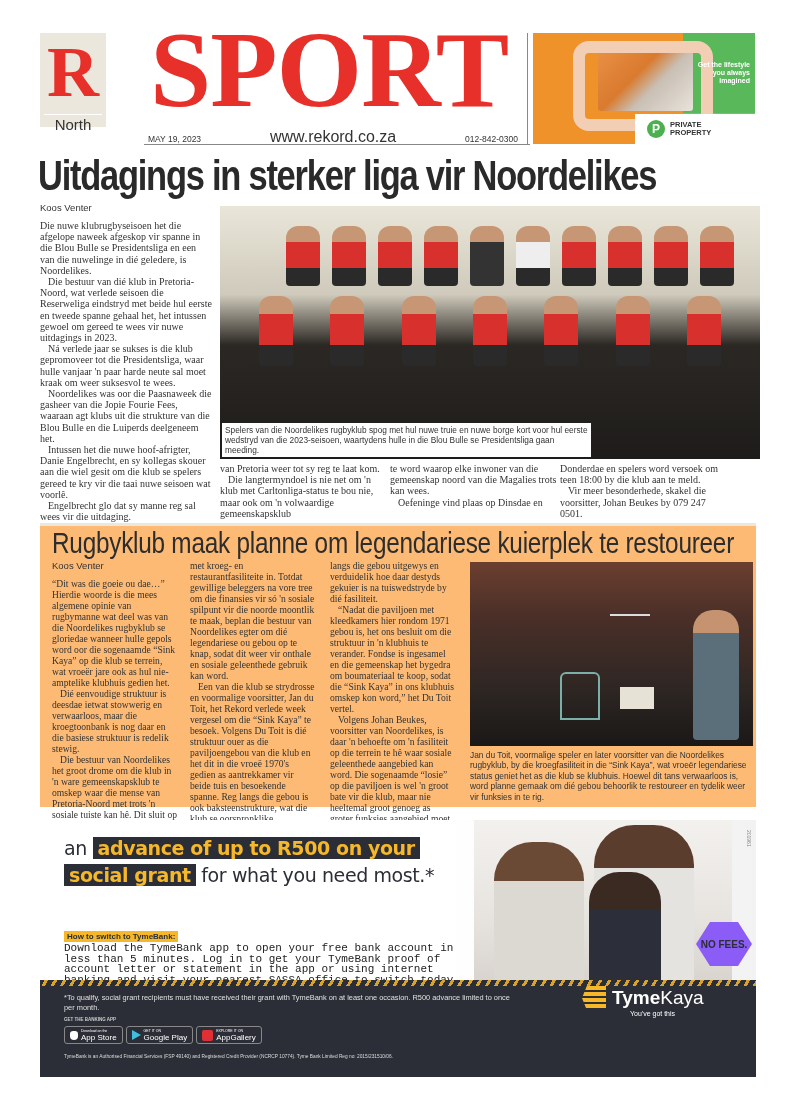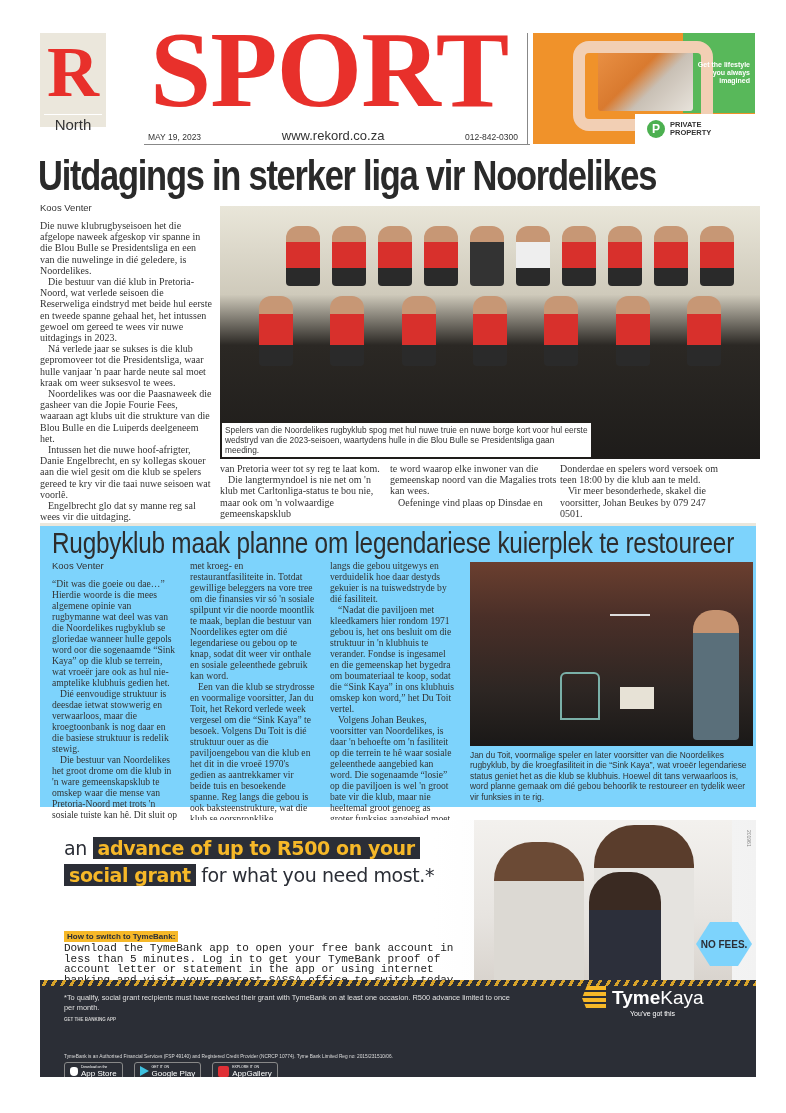--- a/index.html
+++ b/index.html
@@ -8,21 +8,21 @@
 
   .abs { position: absolute; }
 
   
   .mast-left { left: 40px; top: 33px; width: 66px; height: 94px; background: #ebe7dc; }
   .mast-r { position: absolute; left: 0; top: 0; width: 66px; text-align: center; font-family: "Liberation Serif", serif; font-weight: bold; color: #e8302b; font-size: 72px; line-height: 78px; }
   .mast-rule { position: absolute; left: 4px; right: 4px; top: 81px; height: 1px; background: #fff; }
   .mast-north { position: absolute; left: 0; width: 66px; top: 84px; text-align: center; font-family: "Liberation Sans", sans-serif; font-size: 15px; color: #333; line-height: 16px; }
   .mast-sport { left: 150px; top: 20px; font-family: "Liberation Serif", serif; font-weight: bold; color: #e8302b; font-size: 108px; line-height: 100px; letter-spacing: -1px; transform: scaleX(1.02); transform-origin: left; }
   .mast-info { left: 148px; top: 128px; width: 370px; display: flex; justify-content: space-between; align-items: baseline; font-family: "Liberation Sans", sans-serif; font-size: 8.5px; color: #333; }
-  .mast-info .url { font-size: 13px; }
+  .mast-info .url { font-size: 16px; }
   .mast-underline { left: 144px; top: 144px; width: 386px; height: 1px; background: #888; }
   .mast-vrule { left: 527px; top: 33px; width: 1px; height: 111px; background: #888; }
 
   
   .ad-top { left: 533px; top: 33px; width: 222px; height: 111px; background: #f0922a; overflow: hidden; }
   .ad-top .green { position: absolute; right: 0; top: 0; width: 72px; height: 80px; background: #58b85a; }
   .ad-top .photo { position: absolute; left: 65px; top: 18px; width: 95px; height: 60px; background: linear-gradient(135deg, #e99044 0%, #d97a2f 40%, #c9c0b5 60%, #e8e3db 100%); border-radius: 3px; }
   .ad-top .hand { position: absolute; left: 40px; top: 8px; width: 140px; height: 90px; border: 12px solid #f2cfb4; border-radius: 16px; }
   .ad-top .tag { position: absolute; right: 5px; top: 28px; width: 62px; text-align: right; font-family: "Liberation Sans", sans-serif; font-size: 7px; font-weight: bold; color: #fff; line-height: 8px; }
   .ad-top .brand { position: absolute; right: 0; bottom: 0; width: 120px; height: 30px; background: #fff; display: flex; align-items: center; padding-left: 12px; gap: 5px; }
@@ -45,21 +45,21 @@
   .team-photo .row { position: absolute; left: 60px; right: 20px; display: flex; justify-content: space-around; }
   .player { width: 34px; height: 60px; background: linear-gradient(180deg, #c79775 0 26%, #d8302c 26% 70%, #2a2a2a 70%); border-radius: 12px 12px 4px 4px; }
   .caption-box { position: absolute; left: 2px; bottom: 2px; width: 369px; background: #fff; padding: 2px 3px; font-family: "Liberation Sans", sans-serif; font-size: 8.3px; line-height: 10px; color: #333; }
 
   .row-cols { top: 463px; left: 220px; width: 540px; display: flex; }
   .row-cols .body-text { width: 170px; }
 
   .rule-beige { left: 40px; top: 523px; width: 716px; height: 3px; background: #ebe7dc; }
 
   
-  .story2 { left: 40px; top: 526px; width: 716px; height: 281px; background: #7dd3fc; }
+  .story2 { left: 40px; top: 526px; width: 716px; height: 281px; background: #fdba74; }
   .h2 { position: absolute; left: 12px; top: 0px; font-family: "Liberation Sans", sans-serif; font-size: 29px; line-height: 34px; color: #2d2d2d; white-space: nowrap; transform: scaleX(0.84); transform-origin: left; letter-spacing: -0.3px; }
   .s2col { position: absolute; top: 34px; width: 125px; }
   .s2col .body-text { font-size: 9.6px; line-height: 11px; }
   .clubhouse-photo { position: absolute; left: 430px; top: 36px; width: 283px; height: 184px; background: linear-gradient(180deg, #6b3f2f 0%, #4a2f28 30%, #2d2623 70%, #1a1817 100%); overflow: hidden; }
   .clubhouse-photo .man { position: absolute; right: 14px; top: 48px; width: 46px; height: 130px; background: linear-gradient(180deg, #c69370 0 18%, #5a6f7a 18% 100%); border-radius: 20px 20px 4px 4px; }
   .clubhouse-photo .chair { position: absolute; left: 90px; top: 110px; width: 40px; height: 48px; border: 2px solid #7ab0a8; border-radius: 6px 6px 0 0; }
   .clubhouse-photo .box { position: absolute; left: 150px; top: 125px; width: 34px; height: 22px; background: #e7e2d6; }
   .clubhouse-photo .light { position: absolute; left: 140px; top: 52px; width: 40px; height: 12px; border-top: 2px solid #ddd; }
   .clubhouse-caption { position: absolute; left: 430px; top: 224px; width: 283px; font-family: "Liberation Sans", sans-serif; font-size: 8.4px; line-height: 10.4px; color: #333; }
 
@@ -67,27 +67,27 @@
   .tyme { left: 40px; top: 820px; width: 716px; height: 257px; background: #fff; overflow: hidden; }
   .tyme .bgfade { position: absolute; left: 0; top: 0; width: 716px; height: 160px; background: linear-gradient(90deg, #ffffff 55%, #f2f2f2 100%); }
   .tyme .headline { position: absolute; left: 24px; top: 15px; font-family: "DejaVu Sans", sans-serif; font-size: 19px; line-height: 27px; color: #2b2e36; letter-spacing: -0.4px; }
   .tyme .hl { background: #2b2e36; color: #f6b828; padding: 0 5px; font-weight: bold; }
   .tyme .howto { position: absolute; left: 24px; top: 111px; background: #f6b828; font-family: "Liberation Sans", sans-serif; font-size: 8px; font-weight: bold; color: #2b2e36; padding: 1px 3px; }
   .tyme .steps { position: absolute; left: 24px; top: 123px; width: 400px; font-family: Liberation Mono, monospace; font-size: 11px; line-height: 10.5px; color: #222; }
   .tyme .family { position: absolute; left: 434px; top: 0; width: 258px; height: 160px; background: linear-gradient(180deg, #f3f1ee 0%, #e7e4e0 60%, #d9d4ce 100%); }
   .tyme .fam-p1 { position: absolute; left: 20px; top: 22px; width: 90px; height: 138px; background: linear-gradient(180deg, #6b4a35 0 28%, #dcd9d3 28%); border-radius: 38px 38px 0 0; }
   .tyme .fam-p2 { position: absolute; left: 120px; top: 5px; width: 100px; height: 155px; background: linear-gradient(180deg, #5a3d2c 0 28%, #e5e3df 28%); border-radius: 40px 40px 0 0; }
   .tyme .fam-p3 { position: absolute; left: 115px; top: 52px; width: 72px; height: 108px; background: linear-gradient(180deg, #3a2a22 0 35%, #2c2f3a 35%); border-radius: 30px 30px 0 0; }
-  .tyme .nofees { position: absolute; left: 656px; top: 102px; width: 56px; height: 44px; background: #7dd3fc; clip-path: polygon(25% 0, 75% 0, 100% 50%, 75% 100%, 25% 100%, 0 50%); font-family: "Liberation Sans", sans-serif; font-weight: bold; font-size: 10px; color: #2b2e36; display: flex; align-items: center; justify-content: center; }
+  .tyme .nofees { position: absolute; left: 656px; top: 102px; width: 56px; height: 44px; background: #8b5cf6; clip-path: polygon(25% 0, 75% 0, 100% 50%, 75% 100%, 25% 100%, 0 50%); font-family: "Liberation Sans", sans-serif; font-weight: bold; font-size: 10px; color: #2b2e36; display: flex; align-items: center; justify-content: center; }
   .tyme .code { position: absolute; left: 706px; top: 10px; font-family: "Liberation Sans", sans-serif; font-size: 5px; color: #888; writing-mode: vertical-rl; }
   .tyme .dark { position: absolute; left: 0; top: 160px; width: 716px; height: 97px; background: #2b2e36; }
   .tyme .stripes { position: absolute; left: 0; top: 0; width: 716px; height: 6px; background: repeating-linear-gradient(-60deg, #f6b828 0 3px, #2b2e36 3px 8px); opacity: 0.85; }
   .tyme .qualify { position: absolute; left: 24px; top: 13px; width: 450px; font-family: "Liberation Sans", sans-serif; font-size: 7.4px; line-height: 9.5px; color: #e0e0e0; }
   .tyme .getapp { position: absolute; left: 24px; top: 37px; font-family: "Liberation Sans", sans-serif; font-size: 4.5px; color: #ccc; font-weight: bold; }
-  .tyme .stores { position: absolute; left: 24px; top: 46px; display: flex; gap: 11px; margin-top: 36px; }
+  .tyme .stores { position: absolute; left: 24px; top: 46px; display: flex; gap: 3px; }
   .tyme .store { height: 18px; border: 1px solid #888; border-radius: 3px; display: flex; align-items: center; gap: 3px; padding: 0 5px; font-family: "Liberation Sans", sans-serif; color: #fff; font-size: 8px; }
   .tyme .store small { display: block; font-size: 3.5px; line-height: 4px; }
   .tyme .store .big { display: block; font-size: 8px; line-height: 9px; }
   .tyme .ico-apple { width: 8px; height: 9px; background: #fff; border-radius: 4px 4px 5px 5px; }
   .tyme .ico-play { width: 0; height: 0; border-top: 5px solid transparent; border-bottom: 5px solid transparent; border-left: 9px solid #3ec1e0; }
   .tyme .ico-huawei { width: 11px; height: 11px; background: #e03036; border-radius: 2px; }
   .tyme .legal { position: absolute; left: 24px; top: 74px; font-family: "Liberation Sans", sans-serif; font-size: 4.8px; color: #ddd; white-space: nowrap; }
   .tyme .logo { position: absolute; left: 542px; top: 6px; display: flex; align-items: center; gap: 6px; }
   .tyme .logo-mark { width: 24px; height: 24px; background: repeating-linear-gradient(180deg, #f6b828 0 4px, #2b2e36 4px 6px); clip-path: polygon(20% 0, 100% 0, 100% 100%, 20% 100%, 0 50%); }
   .tyme .logo-text { font-family: "Liberation Sans", sans-serif; font-size: 19px; color: #fff; line-height: 20px; }

